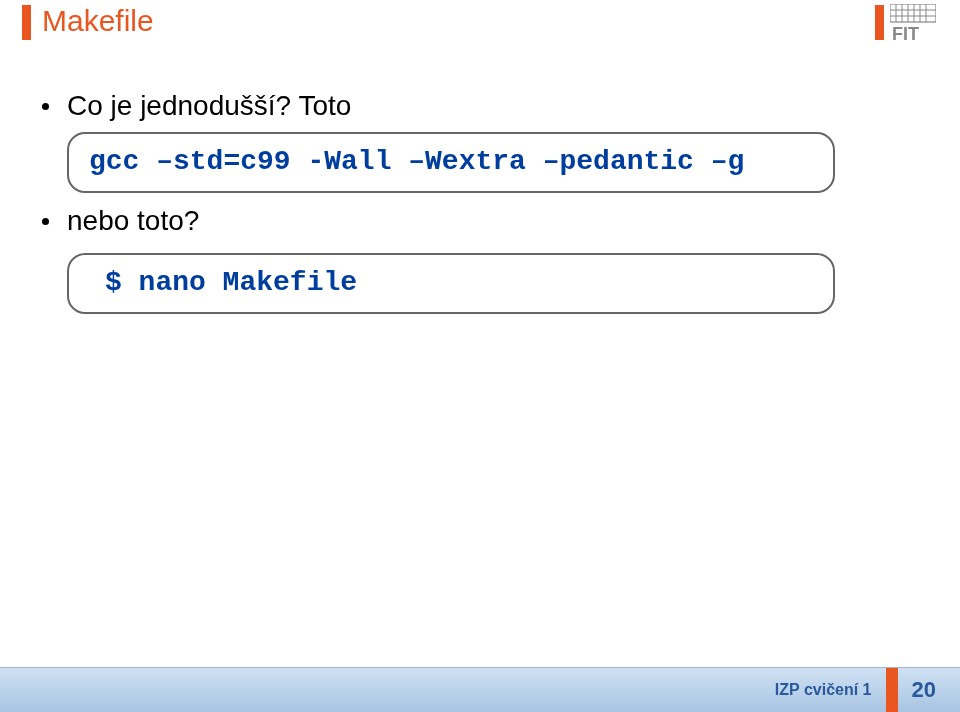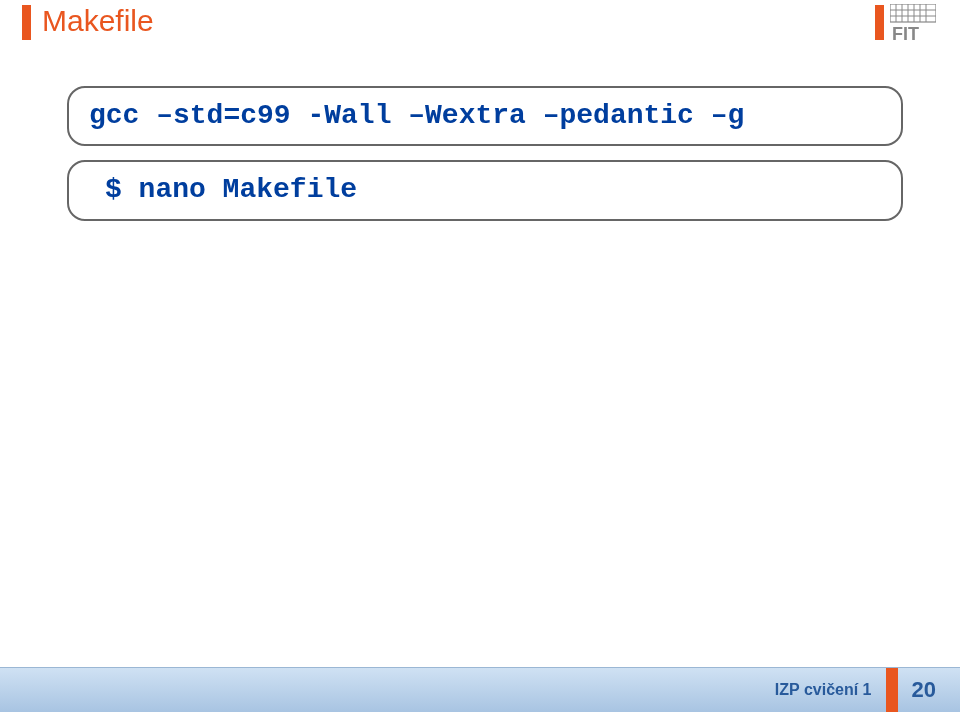--- a/index.html
+++ b/index.html
@@ -73,21 +73,21 @@
     margin-left: 25px;
     margin-top: 8px;
     margin-bottom: 8px;
     border: 2px solid #666;
     border-radius: 18px;
     padding: 10px 20px;
     font-family: "Courier New", Courier, monospace;
     font-size: 28px;
     color: #003e9e;
     font-weight: bold;
-    width: 836px;
+    width: 768px;
     box-sizing: border-box;
   }
   .mono {
     font-family: "Courier New", Courier, monospace;
     font-weight: bold;
   }
   .bold { font-weight: bold; }
   .footer {
     position: absolute;
     left: 0;
@@ -139,25 +139,33 @@
   <line x1="24" y1="0" x2="24" y2="18" stroke="#888" stroke-width="1"></line>
   <line x1="30" y1="0" x2="30" y2="18" stroke="#888" stroke-width="1"></line>
   <line x1="36" y1="0" x2="36" y2="18" stroke="#888" stroke-width="1"></line>
   <line x1="0" y1="6" x2="46" y2="6" stroke="#888" stroke-width="1"></line>
   <line x1="0" y1="12" x2="46" y2="12" stroke="#888" stroke-width="1"></line>
   <text x="2" y="36" font-size="18" font-family="Arial" font-weight="bold" fill="#888">FIT</text>
 </svg>
 
 <div class="content">
 
+  <div class="bullet-row">
+    <div class="bullet-dot"></div>
+    <div class="bullet-text">Co je jednodušší? Toto</div>
+  </div>
 
   <div class="code-box">
     <div>gcc –std=c99 -Wall –Wextra –pedantic –g</div>
   </div>
 
+  <div class="bullet-row">
+    <div class="bullet-dot"></div>
+    <div class="bullet-text">nebo toto?</div>
+  </div>
 
 
 
 
   <div class="code-box" style="margin-top:14px;padding-left:36px;">
     <span>$ nano Makefile</span>
   </div>
 
 </div>
 

